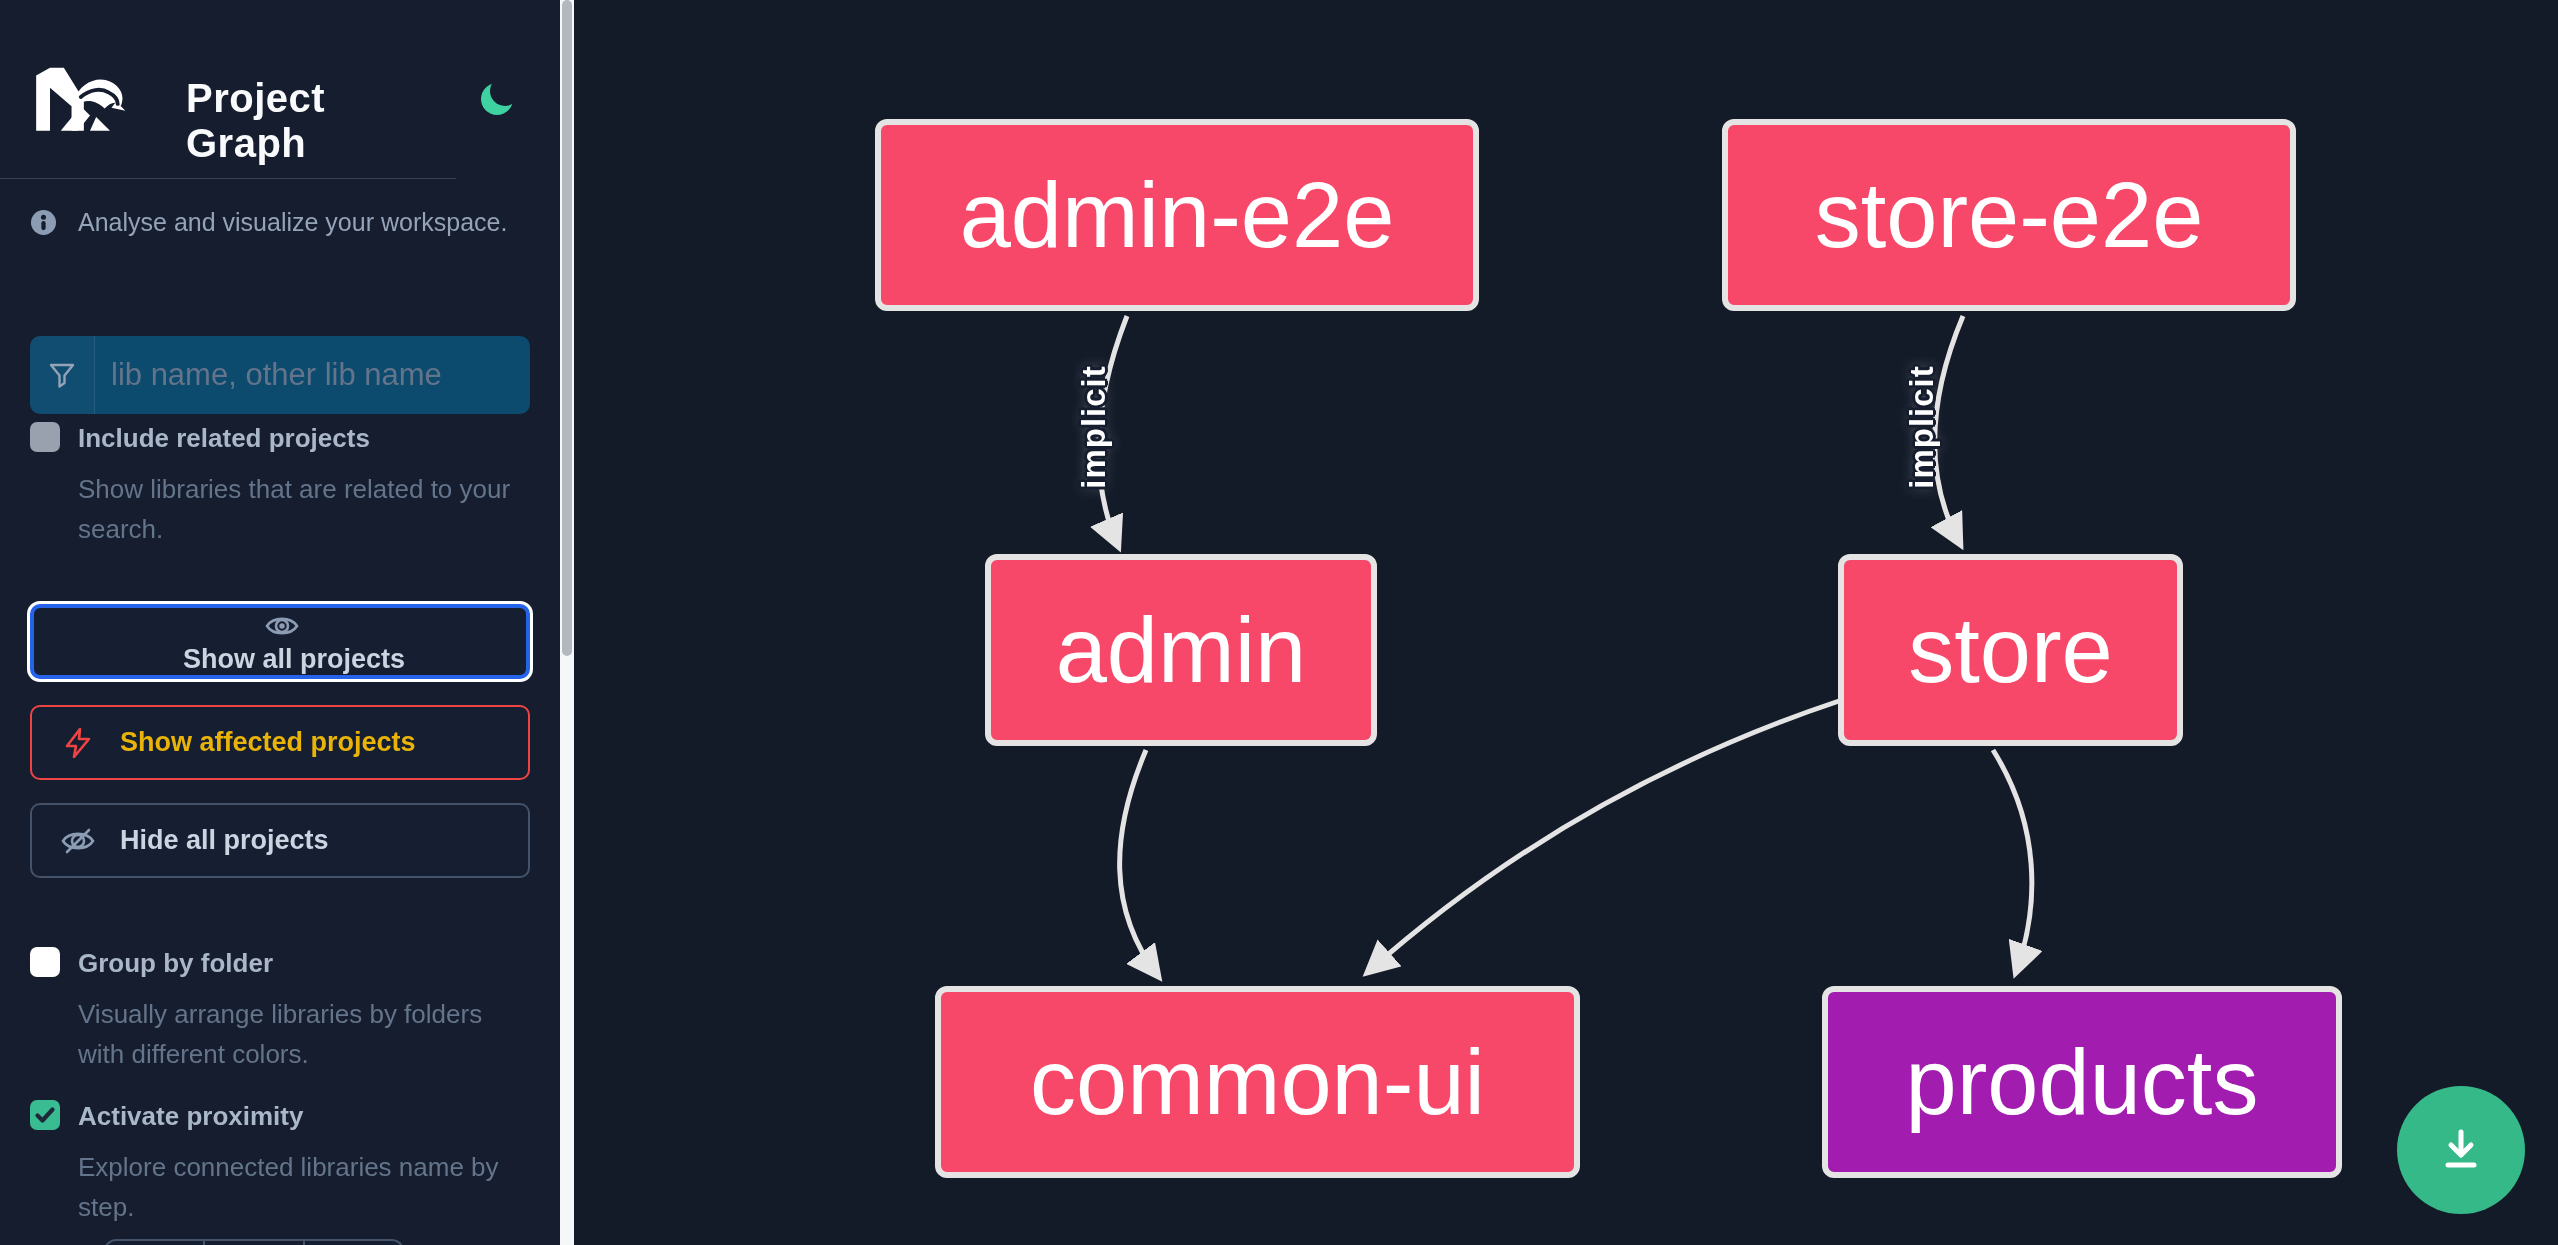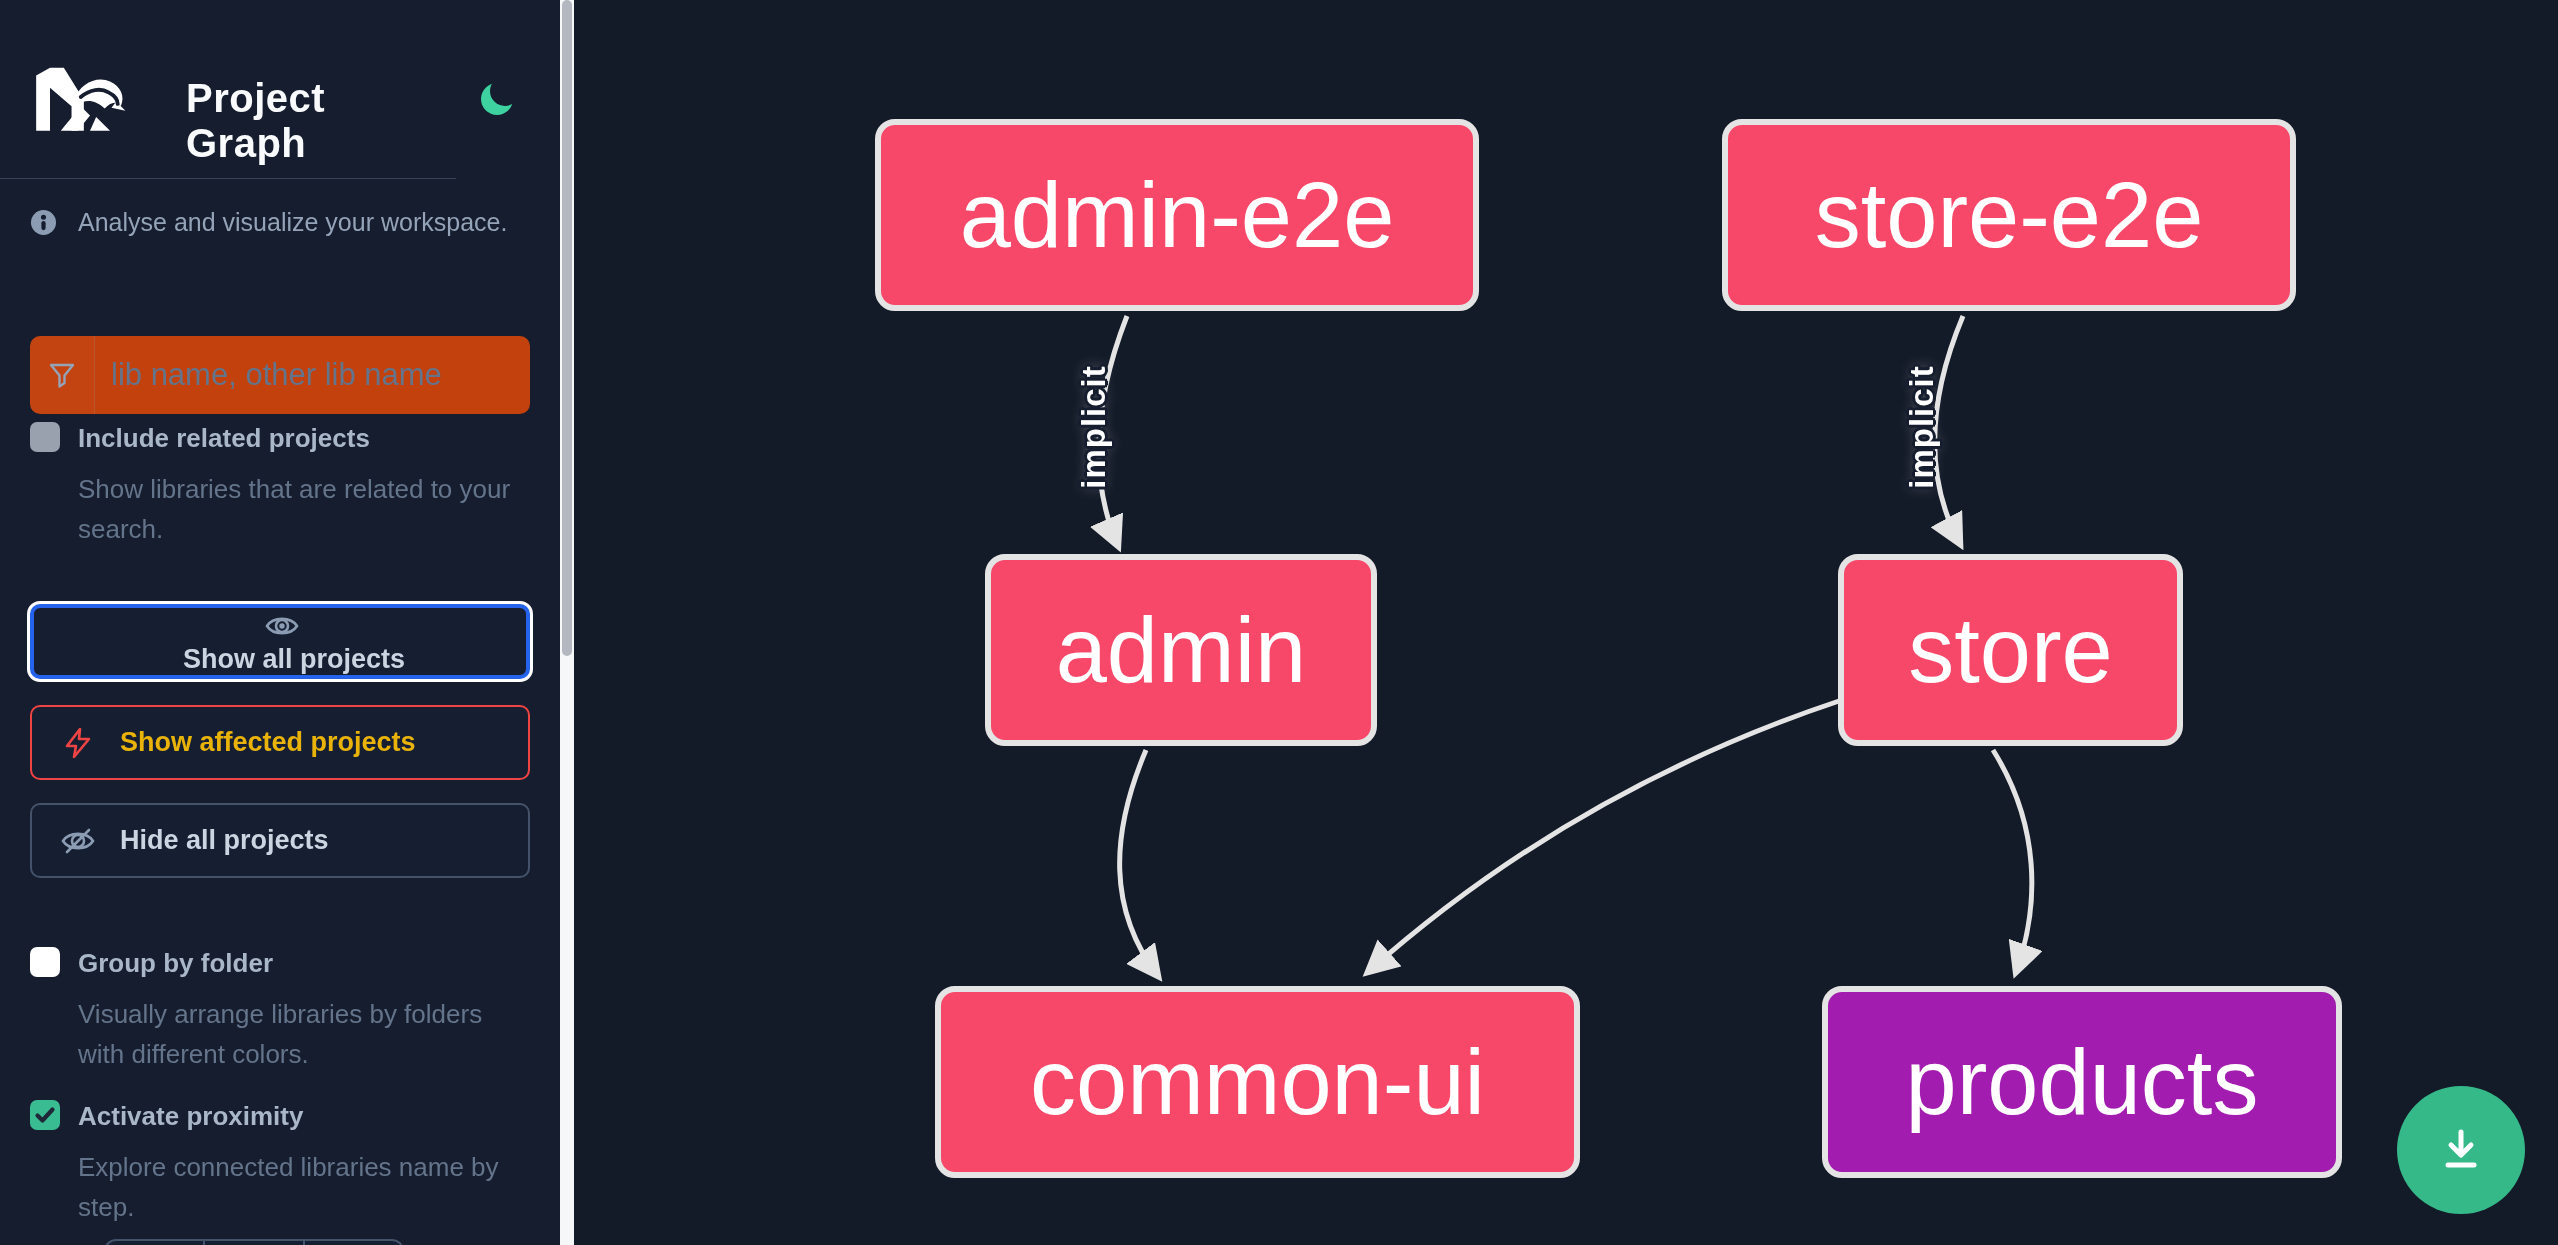--- a/index.html
+++ b/index.html
@@ -22,21 +22,21 @@
     color:#f8fafc; letter-spacing:.5px; }
   .theme-toggle { position:absolute; left:478px; top:78px; width:40px; height:40px;
     cursor:pointer; }
 
   .tagline-row { position:absolute; left:30px; top:208px; display:flex; align-items:center; }
   .info-icon { width:27px; height:27px; margin-right:21px; flex:none; }
   .tagline { font-size:25px; color:#94a3b8; }
 
   .search-box {
     position:absolute; left:30px; top:336px; width:500px; height:78px;
-    background:#c2410c; border-radius:10px; display:flex; align-items:stretch;
+    background:#0c4a6e; border-radius:10px; display:flex; align-items:stretch;
     box-sizing:border-box;
   }
   .search-icon-cell { width:64px; display:flex; align-items:center; justify-content:center;
     border-right:1px solid rgba(148,163,184,.18); background:rgba(255,255,255,.02);
     border-radius:10px 0 0 10px; }
   .search-input {
     flex:1; background:transparent; border:none; outline:none;
     color:#cbd5e1; font-size:31px; padding:0 0 0 16px; min-width:0;
     font-family:"Liberation Sans", sans-serif;
   }
@@ -82,21 +82,21 @@
     background:#f6f7f8; z-index:6; }
   .side-scroll-thumb { position:absolute; left:2px; top:0; width:10px; height:656px;
     background:#b3b8c0; border-radius:6px; }
 
   
   .canvas { position:absolute; left:574px; top:0; right:0; bottom:0; background:#131a28; }
   .edges-svg { position:absolute; left:0; top:0; z-index:1; }
 
   .graph-node {
     position:absolute; z-index:3; box-sizing:border-box;
-    border:6px solid #e4e4e4; border-radius:20px;
+    border:6px solid #e4e4e4; border-radius:12px;
     display:flex; align-items:center; justify-content:center;
     color:#ffffff; font-size:92px; font-weight:400; cursor:pointer;
     letter-spacing:0;
   }
   .node-affected { background:#f8486a; }
   .node-normal   { background:#a21caf; }
 
   #node-admin-e2e { left:875px;  top:119px; width:604px; height:192px; }
   #node-store-e2e { left:1722px; top:119px; width:574px; height:192px; }
   #node-admin     { left:985px;  top:554px; width:392px; height:192px; }

